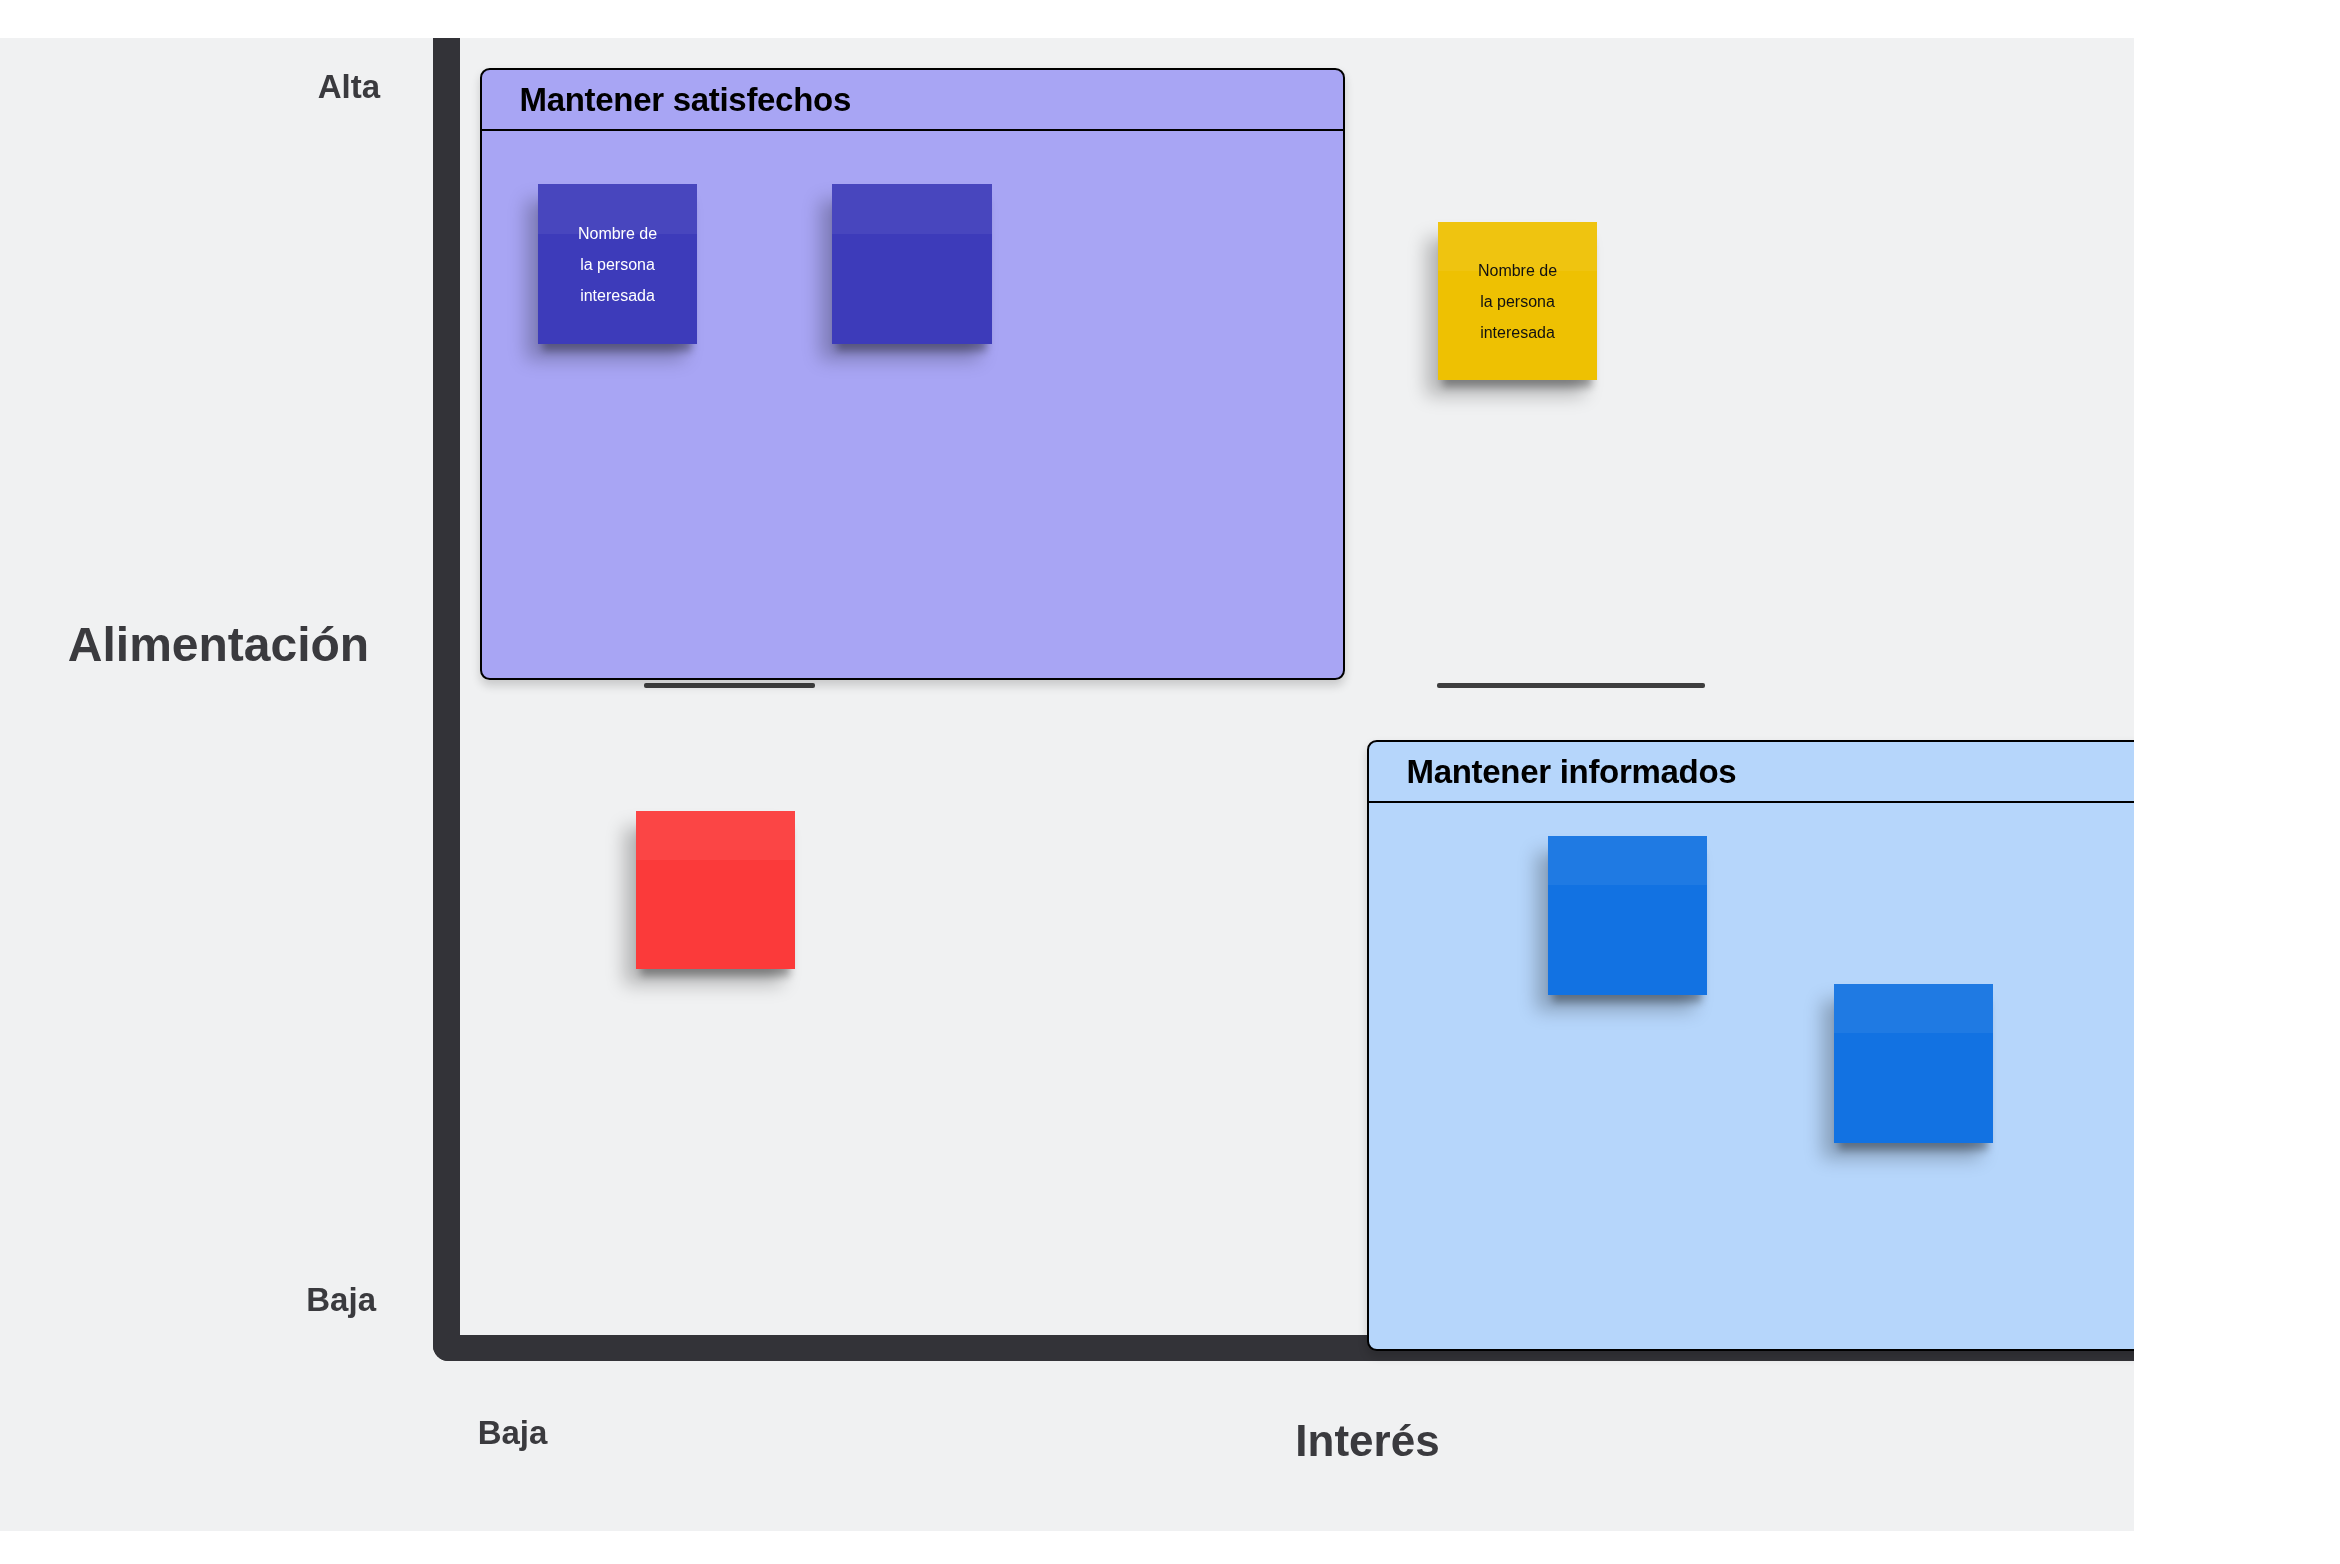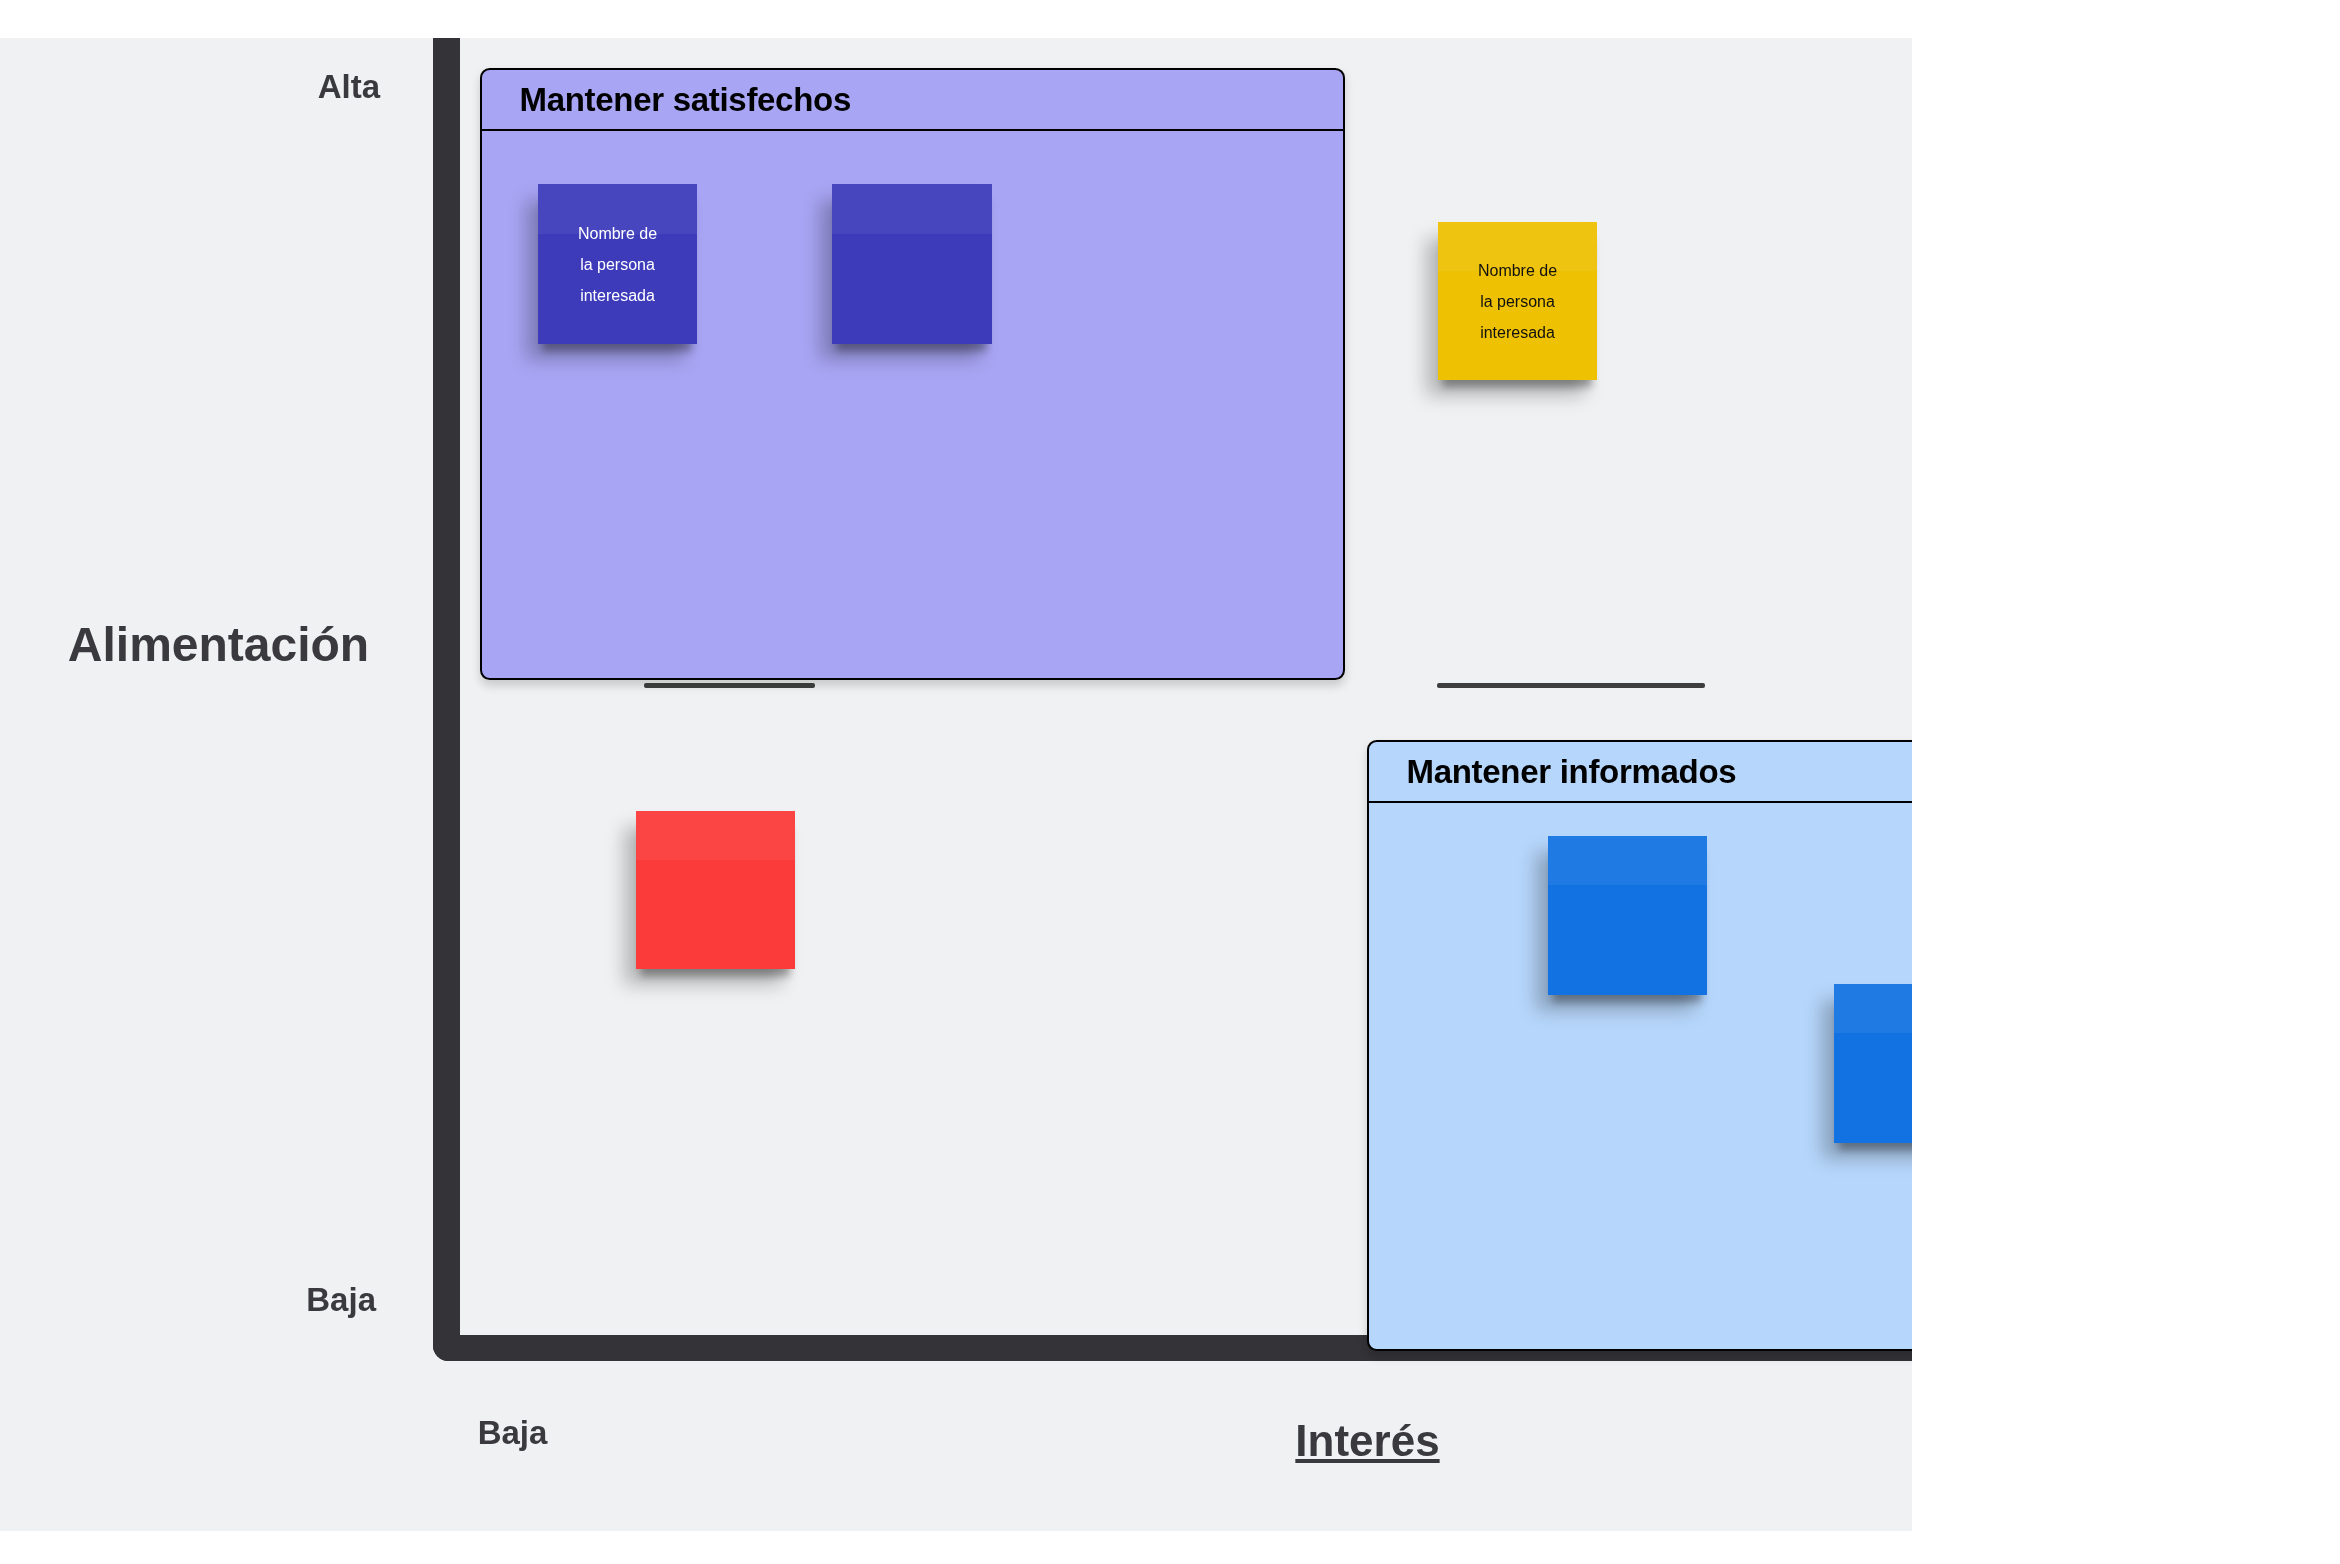--- a/index.html
+++ b/index.html
@@ -1,16 +1,16 @@
 <!DOCTYPE html>
 <html><head>
 <meta charset="utf-8">
 <style>
   html,body{margin:0;padding:0}
-  .page{position:relative;width:1912px;height:1564px;background:#ffffff;overflow:hidden;
+  .page{position:relative;width:2134px;height:1564px;background:#ffffff;overflow:hidden;
         font-family:"Liberation Sans",sans-serif}
   .canvas-bg{position:absolute;left:0;top:38px;width:2341px;height:1493px}
   
   .axis-v{position:absolute;left:433px;top:38px;width:27px;height:1323px;border-bottom-left-radius:15.6px}
   .axis-h{position:absolute;left:433px;top:1335px;width:1835px;height:26px;border-bottom-left-radius:15.6px}
   .axis-arrow{position:absolute;left:2265px;top:1322px;width:0;height:0;
               border-top:26px solid transparent;border-bottom:26px solid transparent;
               border-left:35px solid #333338}
   
   .lbl{position:absolute;font-weight:700;line-height:1.15}
@@ -55,21 +55,21 @@
   <div class="canvas-bg" style="background: rgb(240, 241, 242);"></div>
 
   <div class="axis-v" style="background: rgb(51, 51, 56);"></div>
   <div class="axis-h" style="background: rgb(51, 51, 56);"></div>
   <div class="axis-arrow" style="border-left-color: rgb(51, 51, 56);"></div>
 
   <div class="lbl lbl-alta-top" style="color: rgb(58, 58, 62);">Alta</div>
   <div class="lbl lbl-alimentacion" style="color: rgb(58, 58, 62);">Alimentación</div>
   <div class="lbl lbl-baja-left" style="color: rgb(58, 58, 62);">Baja</div>
   <div class="lbl lbl-baja-bottom" style="color: rgb(58, 58, 62);">Baja</div>
-  <div class="lbl lbl-interes" style="color: rgb(58, 58, 62); text-decoration: underline;">Interés</div>
+  <div class="lbl lbl-interes" style="color: rgb(58, 58, 62);">Interés</div>
   <div class="lbl lbl-alta-bottom" style="color: rgb(58, 58, 62);">Alta</div>
 
   <section class="quad q-tl" style="background: rgb(168, 165, 244);">
     <header class="quad-header">
       <h2 class="quad-title">Mantener satisfechos</h2>
     </header>
   </section>
 
 
 

